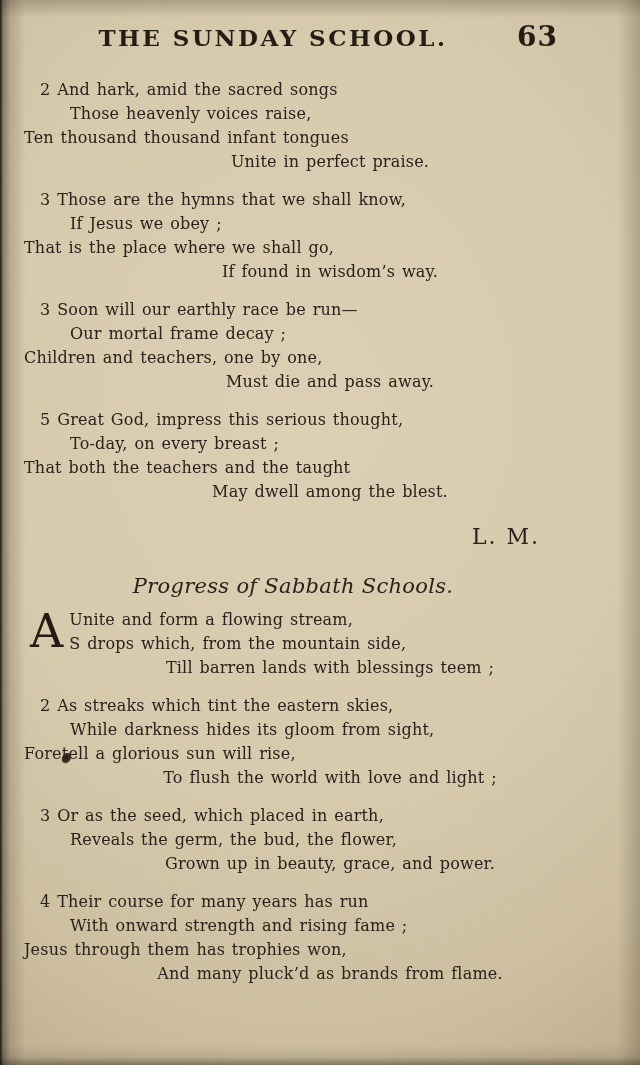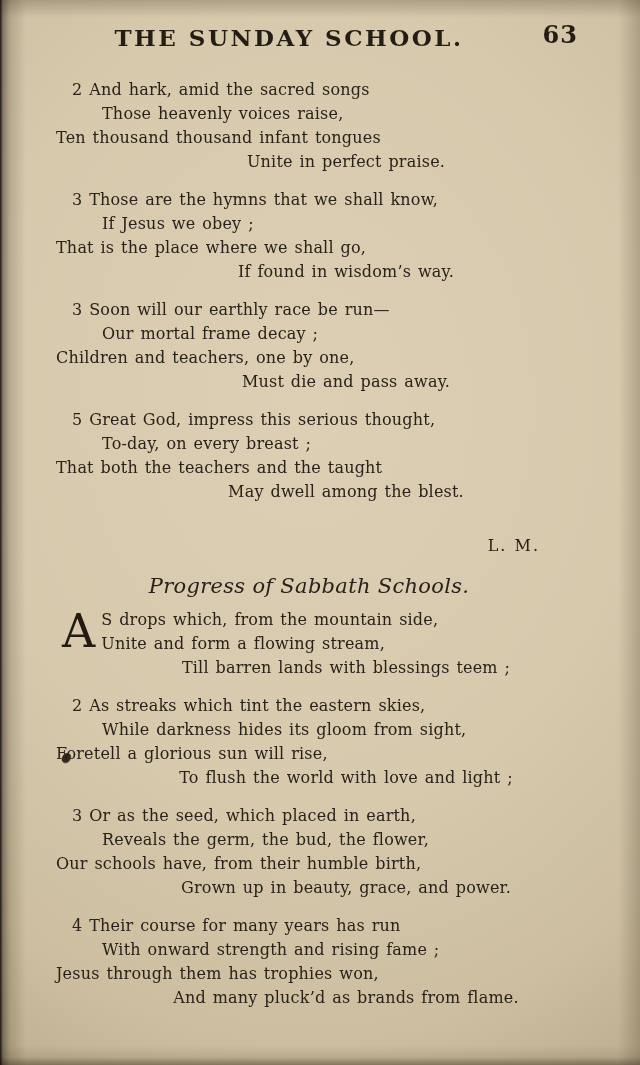--- a/index.html
+++ b/index.html
@@ -14,39 +14,39 @@
     position:absolute; inset:0;
     background:
       linear-gradient(to right, rgba(12,8,5,0.92) 0px, rgba(12,8,5,0.40) 3px, rgba(60,45,30,0.20) 10px, rgba(60,45,30,0) 26px),
       linear-gradient(to left,  rgba(70,55,35,0.26) 0px, rgba(70,55,35,0) 22px),
       linear-gradient(to bottom,rgba(70,55,35,0.28) 0px, rgba(70,55,35,0) 18px),
       linear-gradient(to top,   rgba(45,34,22,0.45) 0px, rgba(45,34,22,0.10) 8px, rgba(45,34,22,0) 20px),
       radial-gradient(ellipse 95% 70% at 48% 38%, #dccfb4 0%, #d6c9ac 55%, #ccbe9f 85%, #c0b192 100%);
   }
   .content{
     position:relative;
-    padding:24px 38px 0 56px;
+    padding:24px 38px 0 24px;
     height:100%;
   }
   
   .page-header{
     position:relative;
     height:34px;
     margin-bottom:20px;
   }
   .running-title{
     position:absolute; left:0; right:80px;
     text-align:center;
     font-size:23px; font-weight:bold;
     letter-spacing:2.5px;
     color:#241d14;
   }
   .page-number{
-    position:absolute; right:24px; top:-4px;
-    font-size:24px; font-weight:bold;
+    position:absolute; right:44px; top:-4px;
+    font-size:28px; font-weight:bold;
     letter-spacing:1px;
     color:#241d14;
   }
   
   .verse{ margin-bottom:14px; }
   .verse p{
     font-size:16px;
     line-height:24px;
     letter-spacing:0.2px;
     word-spacing:1.5px;
@@ -62,22 +62,22 @@
     margin-top:20px;
     height:48px;
   }
   .hymn-number{
     position:absolute; left:8px; top:-4px;
     font-size:38px; font-weight:bold;
     letter-spacing:2px;
     color:#1f1910;
   }
   .hymn-meter{
-    position:absolute; right:62px; top:12px;
-    font-size:16px;
+    position:absolute; right:62px; top:0;
+    font-size:22px;
     letter-spacing:2px;
   }
   .hymn-title{
     font-style:italic;
     font-size:21px;
     text-align:center;
     letter-spacing:0.3px;
     margin:2px 40px 10px 0;
   }
   
@@ -139,34 +139,33 @@
     </div>
 
     <div class="hymn-head">
       <span class="hymn-meter">L. M.</span>
     </div>
     <div class="hymn-title">Progress of Sabbath Schools.</div>
 
     <div>
       <div class="verse">
         <span class="dropcap">A</span>
+        <p>Unite and form a flowing stream,</p>
         <p>S drops which, from the mountain side,</p>
-        <p>Unite and form a flowing stream,</p>
         <p class="l4">Till barren lands with blessings teem ;</p>
       </div>
       <div class="verse">
         <p class="l1">2 As streaks which tint the eastern skies,</p>
         <p class="l2">While darkness hides its gloom from sight,</p>
         <p class="l3">Foretell a glorious sun will rise,</p>
         <p class="l4">To flush the world with love and light ;</p>
       </div>
       <div class="verse">
         <p class="l1">3 Or as the seed, which placed in earth,</p>
         <p class="l2">Reveals the germ, the bud, the flower,</p>
-        <p class="l3">Our schools have, from their humble birth,</p>
         <p class="l4">Grown up in beauty, grace, and power.</p>
       </div>
       <div class="verse">
         <p class="l1">4 Their course for many years has run</p>
         <p class="l2">With onward strength and rising fame ;</p>
         <p class="l3">Jesus through them has trophies won,</p>
         <p class="l4">And many pluck’d as brands from flame.</p>
       </div>
     </div>
 

